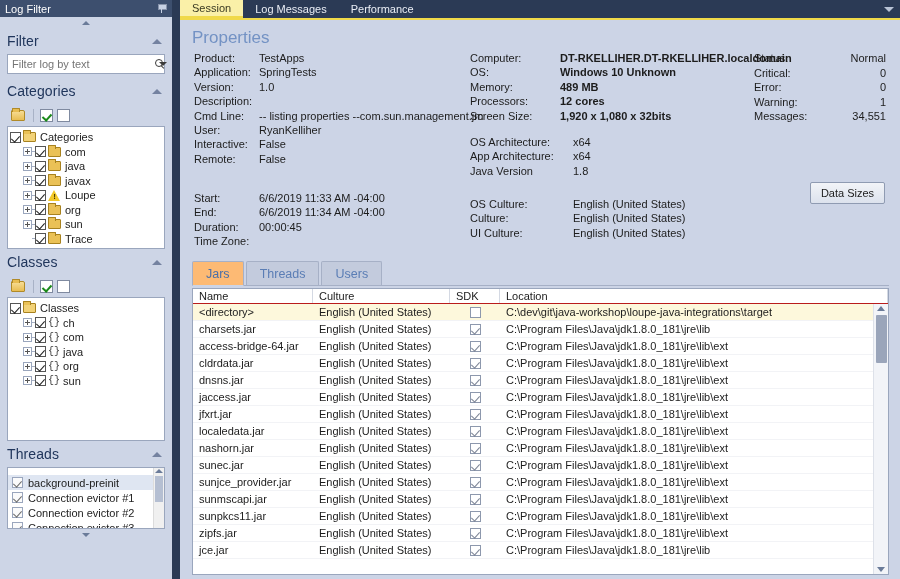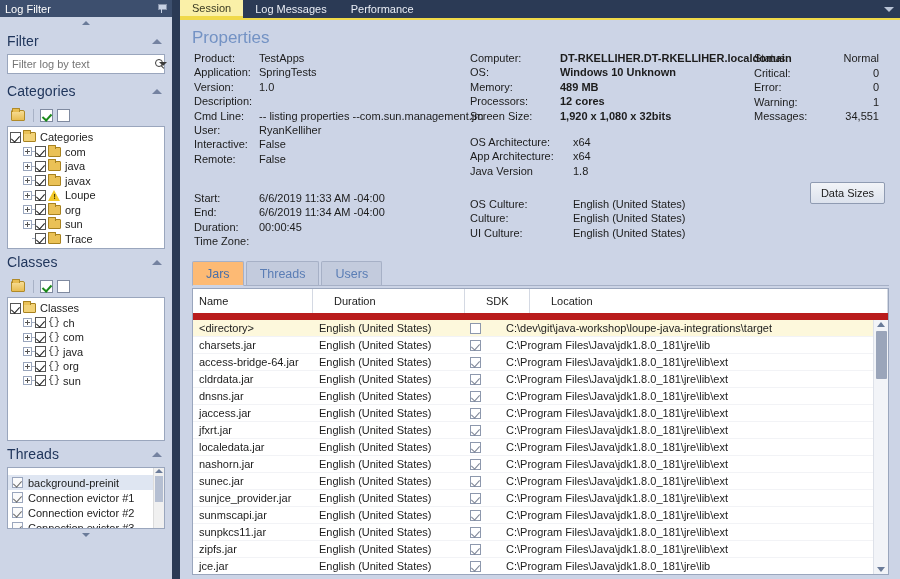--- a/index.html
+++ b/index.html
@@ -244,21 +244,21 @@
   .col2 { left: 290px; }
   .col2 .k { position: absolute; left: 0; }
   .col2 .v { position: absolute; left: 90px; font-weight: bold; }
 
   .col2b { left: 290px; }
   .col2b .k { position: absolute; left: 0; }
   .col2b .v { position: absolute; left: 103px; }
 
   .col3 { left: 574px; width: 132px; }
   .col3 .k { position: absolute; left: 0; }
-  .col3 .v { position: absolute; right: 7px; text-align: right; }
+  .col3 .v { position: absolute; right: 0; text-align: right; }
 
   .data-sizes-btn {
     position: absolute; left: 630px; top: 162px; width: 75px; height: 22px;
     background: linear-gradient(#f2f4f8, #dce2ed);
     border: 1px solid #8f9bb2; border-radius: 2px;
     font-size: 11px; color: #1c1c1c; display: flex; align-items: center; justify-content: center;
     cursor: default;
   }
 
   
@@ -279,22 +279,22 @@
     margin-bottom: -1px;
   }
 
   
   #grid-wrap {
     position: absolute; left: 12px; top: 268px; width: 697px; height: 287px;
     background: #ffffff; border: 1px solid #9aa6bd;
     display: flex; flex-direction: column; overflow: hidden;
   }
   .grid-head {
-    height: 31px; display: flex; background: #ffffff;
-    border-bottom: 7px solid #b91c1c; flex: none; gap: 15px;
+    height: 15px; display: flex; background: #ffffff;
+    border-bottom: 1px solid #b91c1c; flex: none;
   }
   .grid-head .hc {
     font-size: 11px; color: #1c1c1c; display: flex; align-items: center;
     padding-left: 6px; border-right: 1px solid #d4d9e3;
   }
   .grid-body { flex: 1; display: flex; overflow: hidden; }
   .grid-rows { flex: 1; }
   .grow {
     height: 17px; display: flex; align-items: center; font-size: 11px; color: #1c1c1c;
     border-bottom: 1px solid #f2f3f6;
@@ -695,21 +695,21 @@
           <span>Threads</span>
         </div>
         <div class="itab">
           <span>Users</span>
         </div>
       </div>
 
       <div id="grid-wrap">
         <div class="grid-head">
           <div class="hc c-name">Name</div>
-          <div class="hc c-culture">Duration</div>
+          <div class="hc c-culture">Culture</div>
           <div class="hc c-sdk" style="justify-content:flex-start;padding-left:6px">SDK</div>
           <div class="hc c-loc">Location</div>
         </div>
         <div class="grid-body">
           <div class="grid-rows" id="grid-rows">
               <div class="grow sel">
                 <div class="gc c-name">&lt;directory&gt;</div>
                 <div class="gc c-culture">English (United States)</div>
                 <div class="gc c-sdk">
                   <span class="g-chk "></span>

